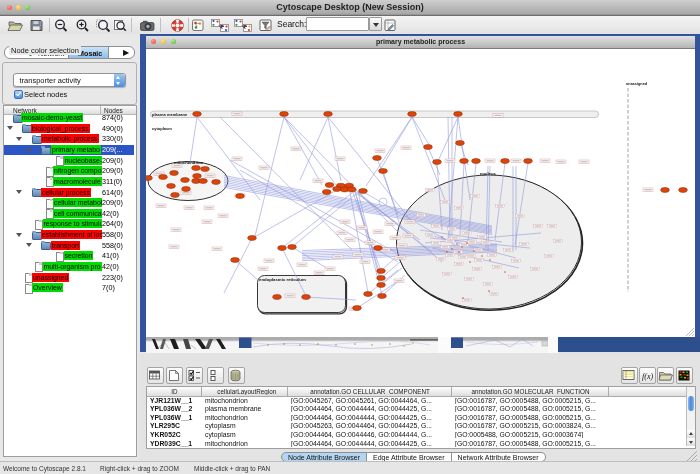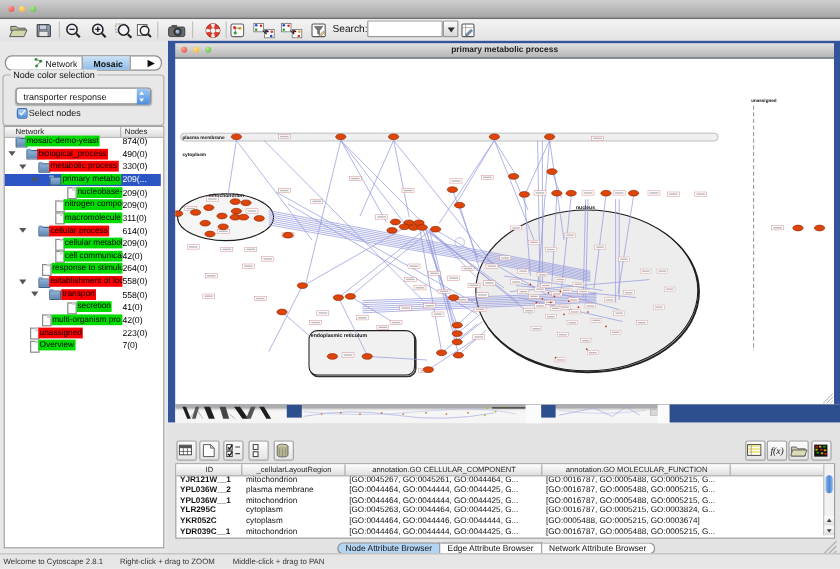--- a/index.html
+++ b/index.html
@@ -14,21 +14,21 @@
 #searchfield{left:306px;top:17px;width:61px;height:12px;background:#fff;border:1px solid #9a9a9a;border-radius:1px}
 #searchdrop{left:369px;top:17px;width:11px;height:12px;background:linear-gradient(#fdfdfd,#d8d8d8);border:1px solid #9a9a9a;border-radius:1px}
 #searchdrop:after{content:"";position:absolute;left:2.5px;top:5px;border-left:3px solid transparent;border-right:3px solid transparent;border-top:4px solid #333}
 
 #cp-head{left:0;top:34px;width:138px;height:12px;background:#e4e4e4;border-bottom:1px solid #c6c6c6}
 #cp-head span{position:absolute;left:4px;top:2px;font-size:7.5px;color:#111}
 #cp-tabs{left:4px;top:46px;width:129px;height:11px;background:#fff;border:1px solid #8f8f8f;border-radius:6px}
 #tab-mosaic{position:absolute;left:63px;top:0;width:39px;height:11px;background:linear-gradient(#cce2f8,#8fbdea);border-left:1px solid #8f8f8f;border-right:1px solid #8f8f8f}
 #cp-tabs .txt{position:absolute;top:1.5px;font-size:7.2px;color:#111}
 #gb{left:2px;top:62px;width:133px;height:41px;border:1px solid #b0b0b0;border-radius:3px}
-#gb-lbl{left:9px;top:58px;font-size:7.5px;color:#111;background:#e8e8e8;padding:0 2px}
+#gb-lbl{left:9px;top:46px;font-size:7.5px;color:#111;background:#e8e8e8;padding:0 2px}
 #combo{left:12.5px;top:73px;width:111px;height:12px;background:#fff;border:1px solid #939393;border-radius:3px;box-shadow:0 1px 1px rgba(0,0,0,.25)}
 #combo .ct{position:absolute;left:6px;top:2px;font-size:7.5px;color:#111}
 #combo .step{position:absolute;right:0px;top:0px;width:11px;height:13px;background:linear-gradient(#9fc6f2,#4a8ede);border-radius:0 3px 3px 0}
 #combo .step:before{content:"";position:absolute;left:2.5px;top:2px;border-left:2.5px solid transparent;border-right:2.5px solid transparent;border-bottom:3px solid #fff}
 #combo .step:after{content:"";position:absolute;left:2.5px;bottom:2px;border-left:2.5px solid transparent;border-right:2.5px solid transparent;border-top:3px solid #fff}
 #cb{left:14px;top:90px;width:7px;height:7px;background:linear-gradient(#b4d3f2,#4f90dc);border:1px solid #3a70b5;border-radius:2px}
 #cb:after{content:"";position:absolute;left:1px;top:0.5px;width:3.5px;height:2px;border-left:1.5px solid #fff;border-bottom:1.5px solid #fff;transform:rotate(-50deg)}
 #cb-lbl{left:24px;top:90px;font-size:7.5px;color:#111}
 
 #tree{left:3px;top:105px;width:132px;height:350px;background:#fff;border:1px solid #9e9e9e}
@@ -40,20 +40,21 @@
 
 #status{left:0;top:461px;width:700px;height:13px;background:#e6e6e6;border-top:1px solid #bdbdbd;font-size:6.5px;color:#333}
 </style></head>
 <body>
 <div id="app">
 
 <div class="abs" id="titlebar"></div>
 <div class="abs tl" style="left:7px;background:radial-gradient(circle at 35% 30%,#ff9a90,#e8453a)"></div>
 <div class="abs tl" style="left:16px;background:radial-gradient(circle at 35% 30%,#ffe084,#f5ad27)"></div>
 <div class="abs tl" style="left:25px;background:radial-gradient(circle at 35% 30%,#b5e890,#47ba37)"></div>
+<div class="abs" id="titletext">Cytoscape Desktop (New Session)</div>
 
 <div class="abs" id="toolbar"></div>
 <div class="abs tsep" style="left:49px"></div>
 <div class="abs tsep" style="left:131px"></div>
 <div class="abs tsep" style="left:160px"></div>
 <div class="abs tsep" style="left:188px"></div>
 <div class="abs" id="tb-icons" style="left:0;top:16px;width:700px;height:18px">
 <svg width="700" height="18" viewBox="0 0 700 18" style="position:absolute;left:0;top:0">
 
   <path d="M9 6 h4.5 l1.5 1.5 h6 v2 h-12 z" fill="#b9b98f" stroke="#555" stroke-width="0.8"></path>
@@ -151,21 +152,21 @@
         <path d="M2 1.5 L6 3 L2.5 7" stroke="#555" stroke-width="0.6" fill="none"></path>
       </svg>
   <span class="txt" style="left:33px">Network</span>
   <div id="tab-mosaic"></div>
   <span class="txt" style="left:73px;font-weight:bold">Mosaic</span>
   <span class="txt" style="left:118px;top:0.5px;font-size:8px">▶</span>
 </div>
 <div class="abs" id="gb"></div>
 <div class="abs" id="gb-lbl">Node color selection</div>
 <div class="abs" id="combo">
-      <span class="ct">transporter response</span>
+      <span class="ct">transporter activity</span>
       <span class="step"></span>
     </div>
 <div class="abs" id="cb"></div>
 <div class="abs" id="cb-lbl">Select nodes</div>
 <div class="abs" id="tree">
   <div id="tree-hdr">
         <span style="position:absolute;left:9px;top:1px">Network</span>
         <span style="position:absolute;left:100px;top:1px">Nodes</span>
         <span style="position:absolute;left:96px;top:0;width:1px;height:8px;background:#b5b5b5"></span>
       </div>

